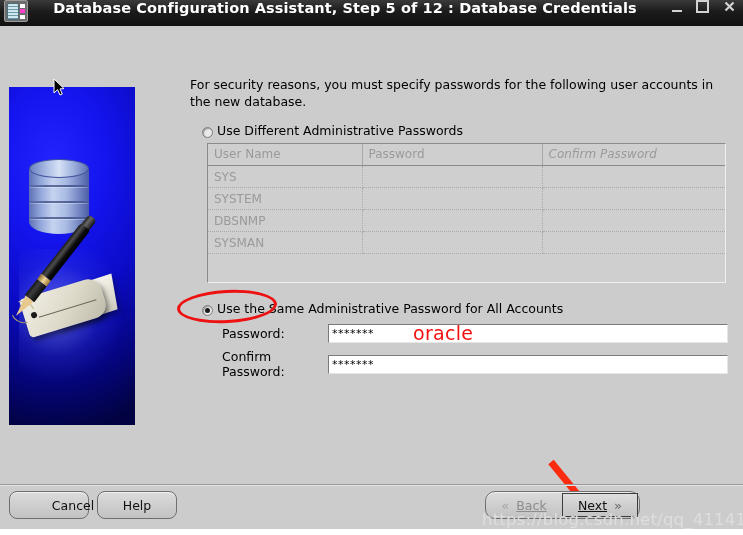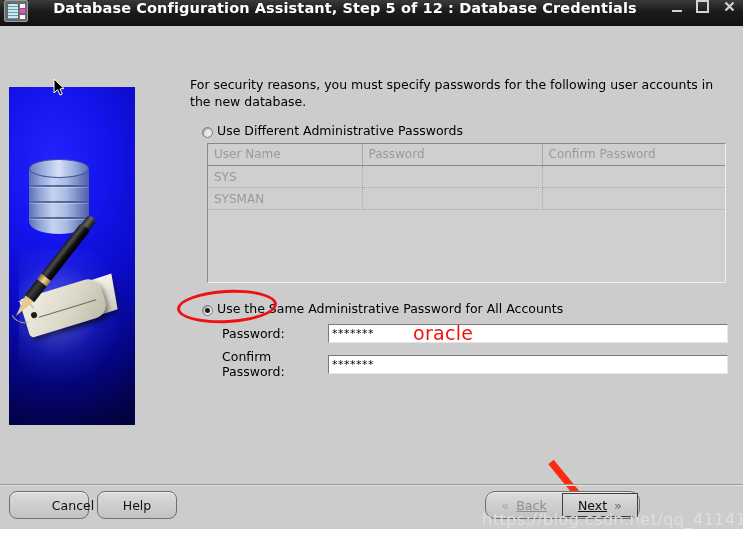--- a/index.html
+++ b/index.html
@@ -264,21 +264,21 @@
     text-align: left;
     font-weight: normal;
     color: #9a9a9a;
     background: #cfcfcf;
     padding: 3px 4px 4px 6px;
     border-right: 1px solid #a8a8a8;
     border-bottom: 1px solid #8a8a8a;
     height: 17px;
     box-sizing: border-box;
   }
-  #cred-table th:last-child { border-right: none; }
+  #cred-table th:last-child { border-right: none; font-style: italic; }
   #cred-table td {
     color: #9a9a9a;
     padding: 3px 4px 3px 6px;
     height: 22px;
     border-right: 1px dotted #a9a9a9;
     border-bottom: 1px dotted #a9a9a9;
     box-sizing: border-box;
     background: #cfcfcf;
     margin-left: 12px;
   }
@@ -492,20 +492,30 @@
               <th>Confirm Password</th>
             </tr>
           </thead>
           <tbody>
             <tr>
               <td>SYS</td>
               <td></td>
               <td></td>
             </tr>
             <tr>
+              <td>SYSTEM</td>
+              <td></td>
+              <td></td>
+            </tr>
+            <tr>
+              <td>DBSNMP</td>
+              <td></td>
+              <td></td>
+            </tr>
+            <tr>
               <td>SYSMAN</td>
               <td></td>
               <td></td>
             </tr>
           </tbody>
         </table>
       </div>
 
       <div class="radio-row" id="radio-same">
         <span class="radio checked"></span>

